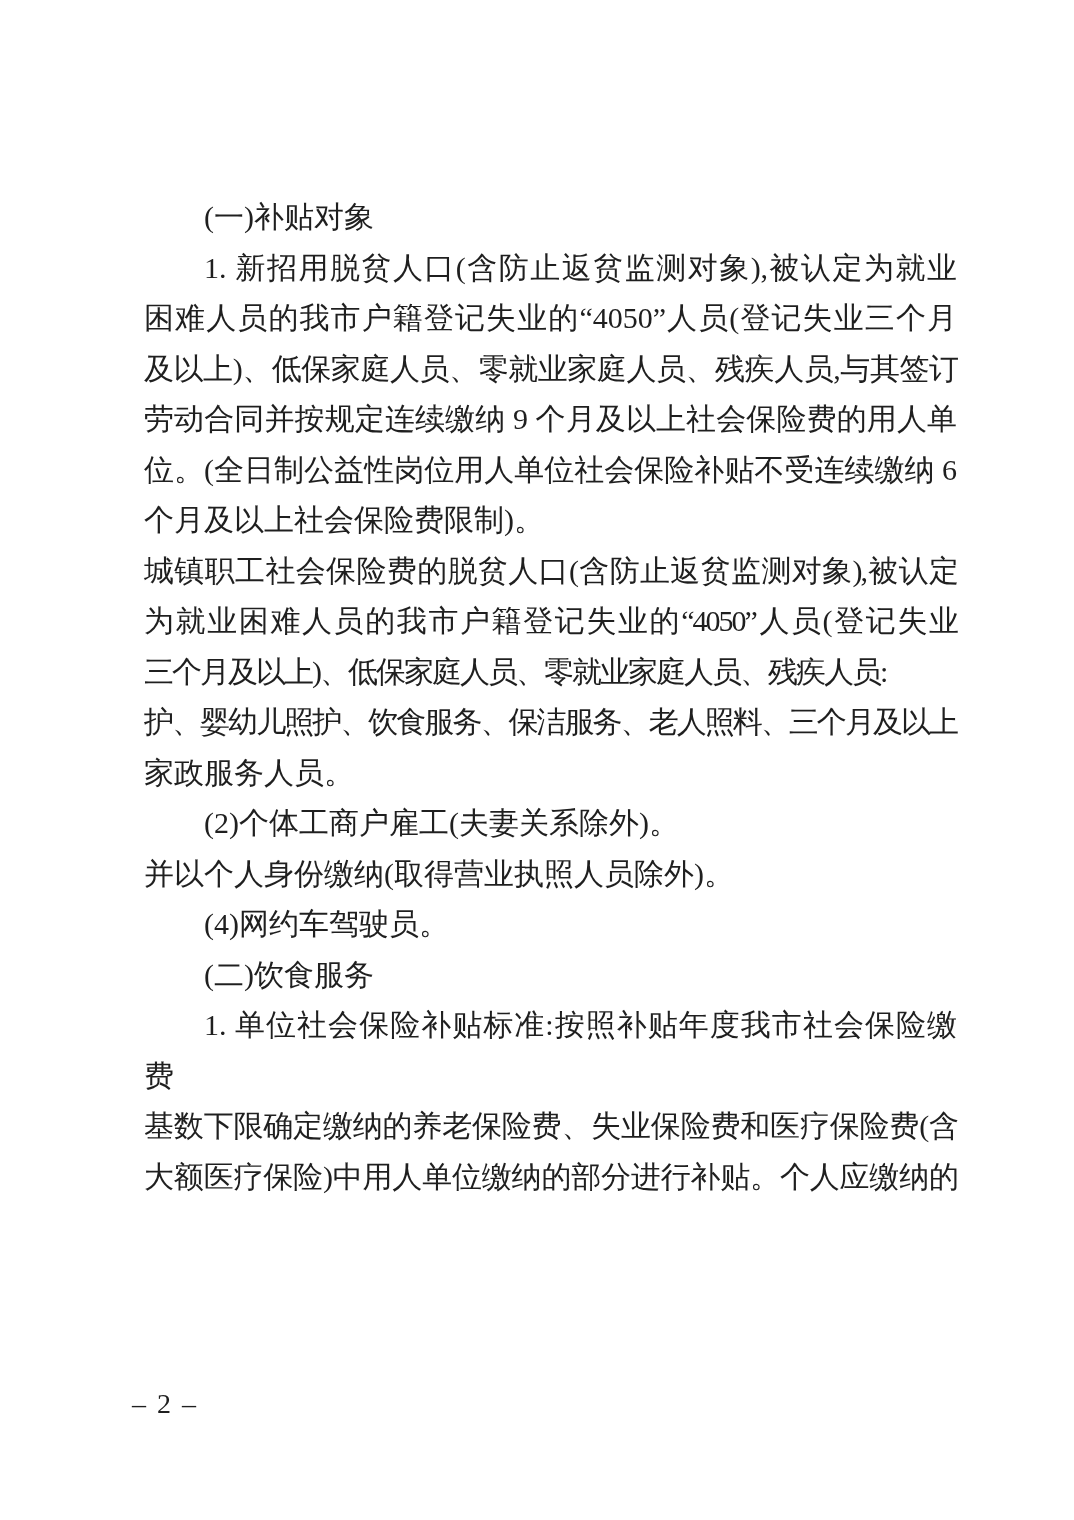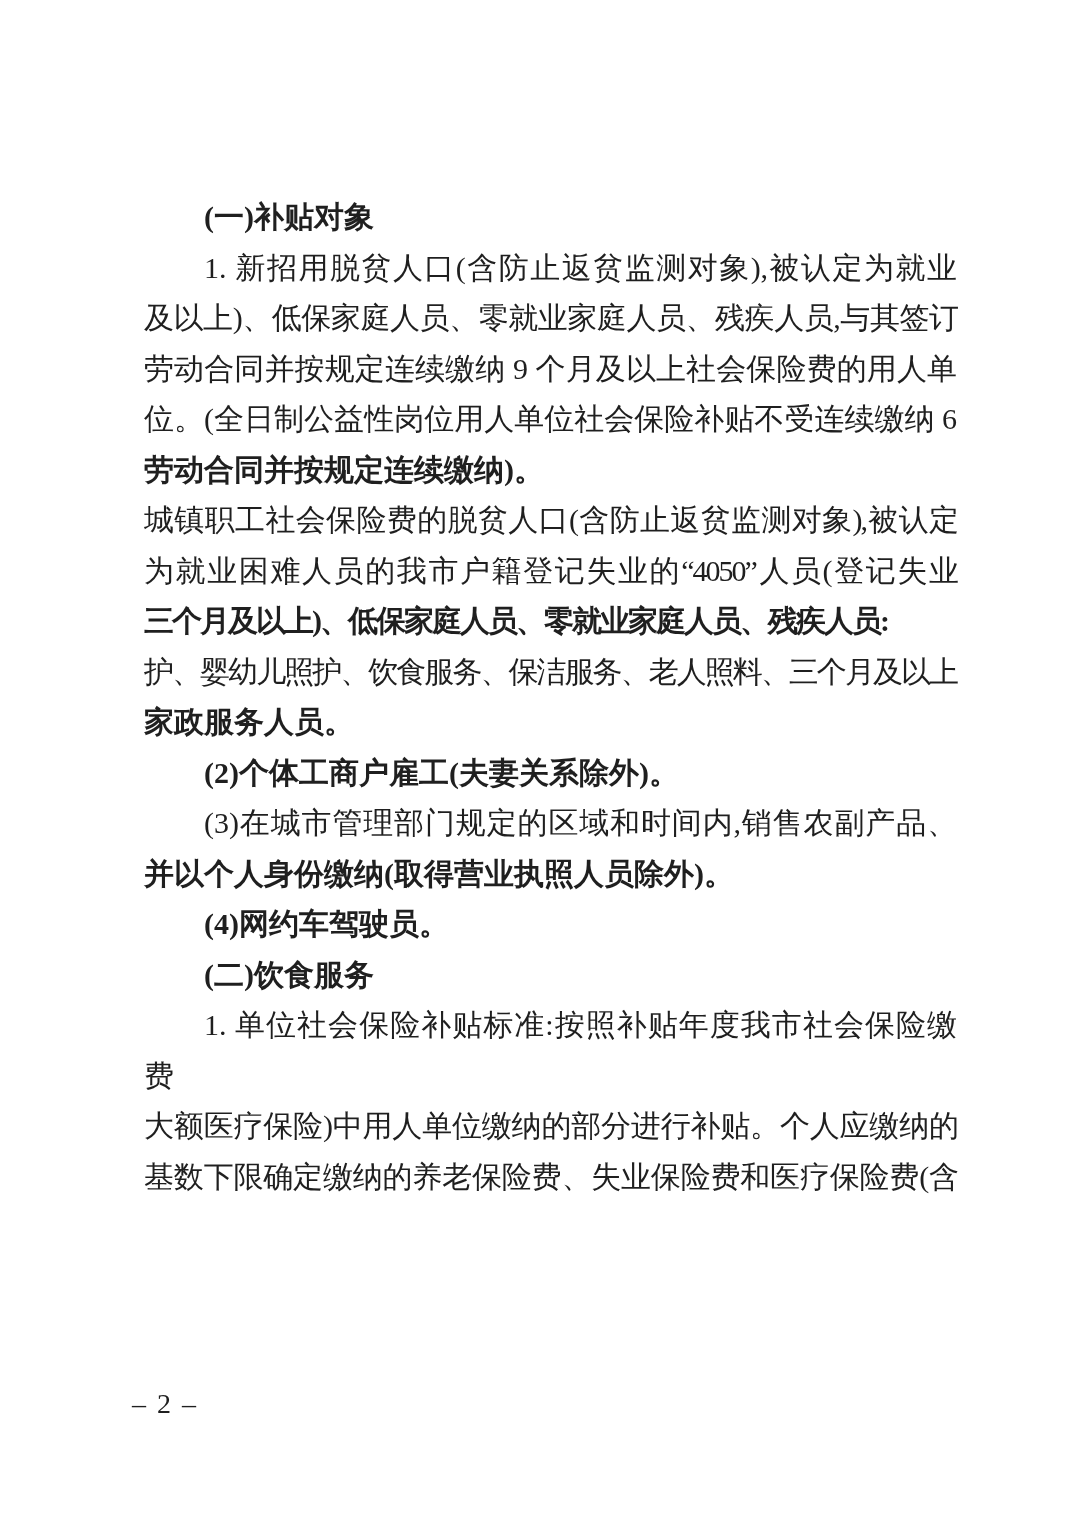--- a/index.html
+++ b/index.html
@@ -22,53 +22,52 @@
   }
   .line {
     width: 813px;
     text-align: justify;
     text-align-last: justify;
     text-justify: inter-character;
   }
   .line.left {
     text-align: right;
     text-align-last: left;
-    font-weight: bold;
   }
   .line.indent { text-indent: 2em; }
   .line.tight { letter-spacing: -2px; }
   .footer {
     position: absolute;
     left: 132px;
     top: 1388px;
     font-size: 28px;
     letter-spacing: 2px;
     color: #1f1f1f;
   }
 </style>
 </head>
 <body>
 
 <div class="page">
   <div class="text-block">
     <div class="line left indent">(一)补贴对象</div>
     <div class="line indent">1. 新招用脱贫人口(含防止返贫监测对象),被认定为就业</div>
+    <div class="line">困难人员的我市户籍登记失业的“4050”人员(登记失业三个月</div>
     <div class="line tight">及以上)、低保家庭人员、零就业家庭人员、残疾人员,与其签订</div>
     <div class="line">劳动合同并按规定连续缴纳 9 个月及以上社会保险费的用人单</div>
     <div class="line">位。(全日制公益性岗位用人单位社会保险补贴不受连续缴纳 6</div>
-    <div class="line left">劳动合同并按规定连续缴纳)。</div>
+    <div class="line left">个月及以上社会保险费限制)。</div>
     <div class="line tight">城镇职工社会保险费的脱贫人口(含防止返贫监测对象),被认定</div>
     <div class="line tight">为就业困难人员的我市户籍登记失业的“4050”人员(登记失业</div>
     <div class="line left tight">三个月及以上)、低保家庭人员、零就业家庭人员、残疾人员:</div>
     <div class="line tight">护、婴幼儿照护、饮食服务、保洁服务、老人照料、三个月及以上</div>
     <div class="line left">家政服务人员。</div>
     <div class="line left indent">(2)个体工商户雇工(夫妻关系除外)。</div>
-    <div class="line indent">(3)在城市管理部门规定的区域和时间内,销售农副产品、</div>
     <div class="line left">并以个人身份缴纳(取得营业执照人员除外)。</div>
     <div class="line left indent">(4)网约车驾驶员。</div>
     <div class="line left indent">(二)饮食服务</div>
     <div class="line indent">1. 单位社会保险补贴标准:按照补贴年度我市社会保险缴费</div>
+    <div class="line tight">基数下限确定缴纳的养老保险费、失业保险费和医疗保险费(含</div>
     <div class="line tight">大额医疗保险)中用人单位缴纳的部分进行补贴。个人应缴纳的</div>
-    <div class="line tight">基数下限确定缴纳的养老保险费、失业保险费和医疗保险费(含</div>
   </div>
 
   <div class="footer">– 2 –</div>
 </div>
 
 </body></html>

